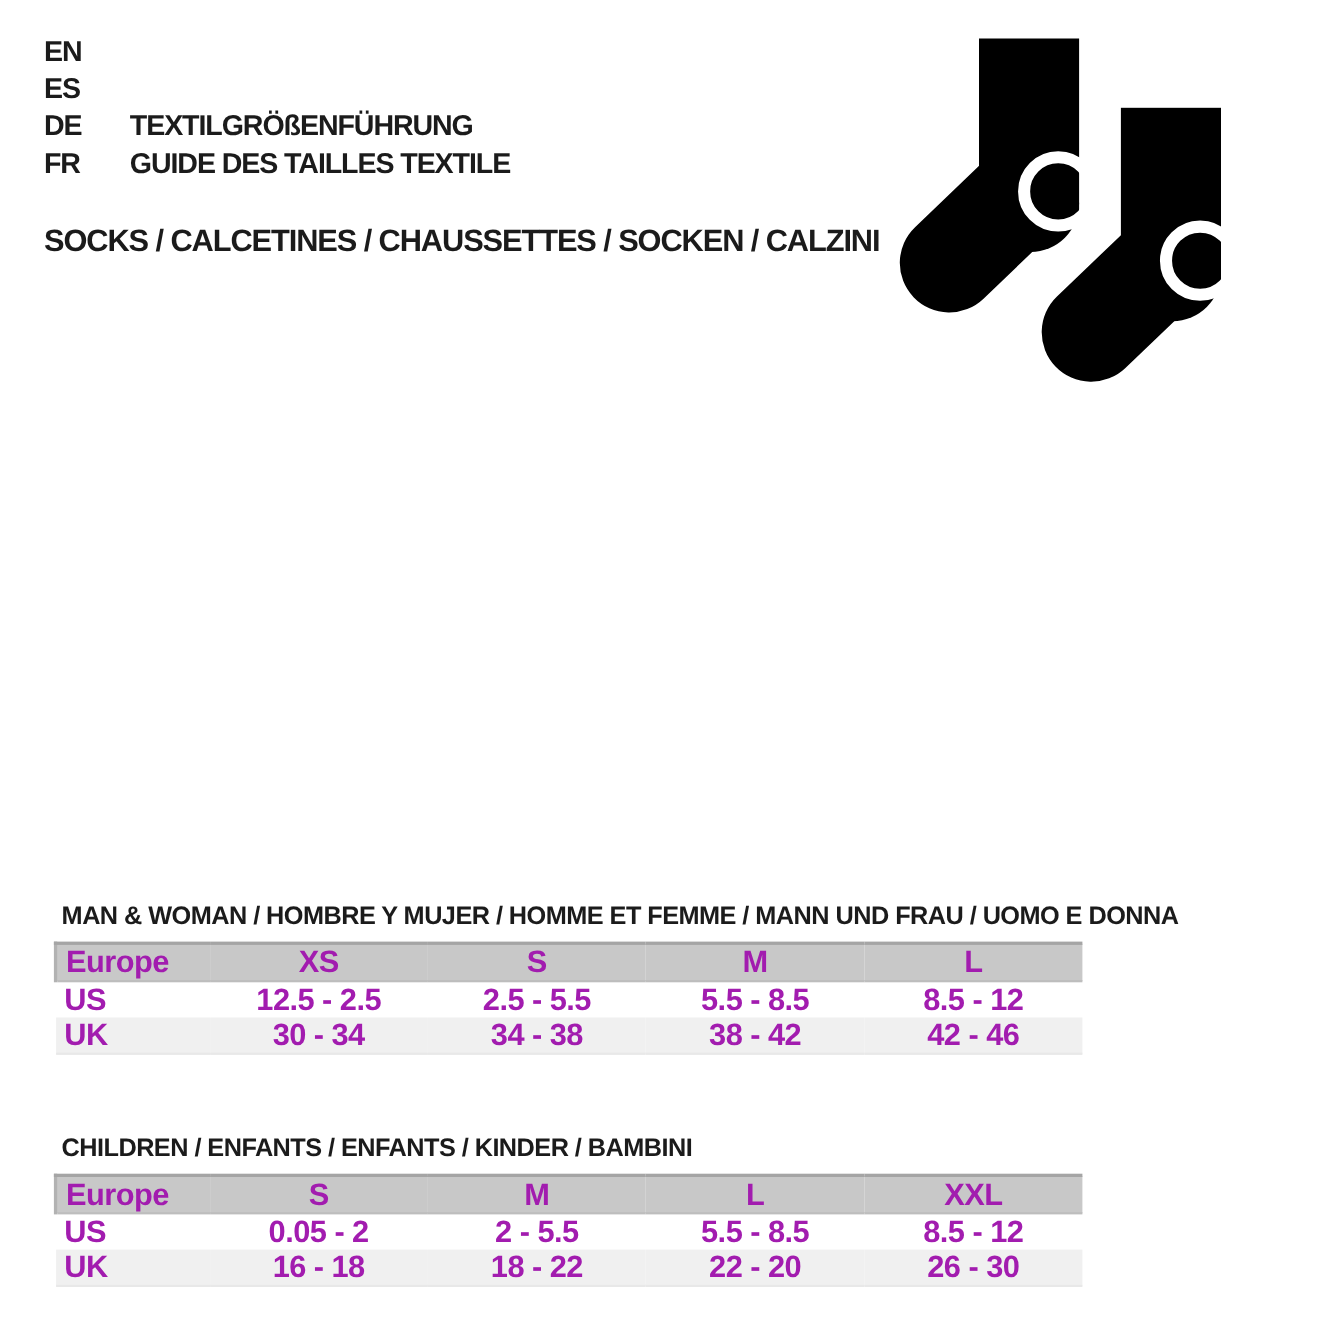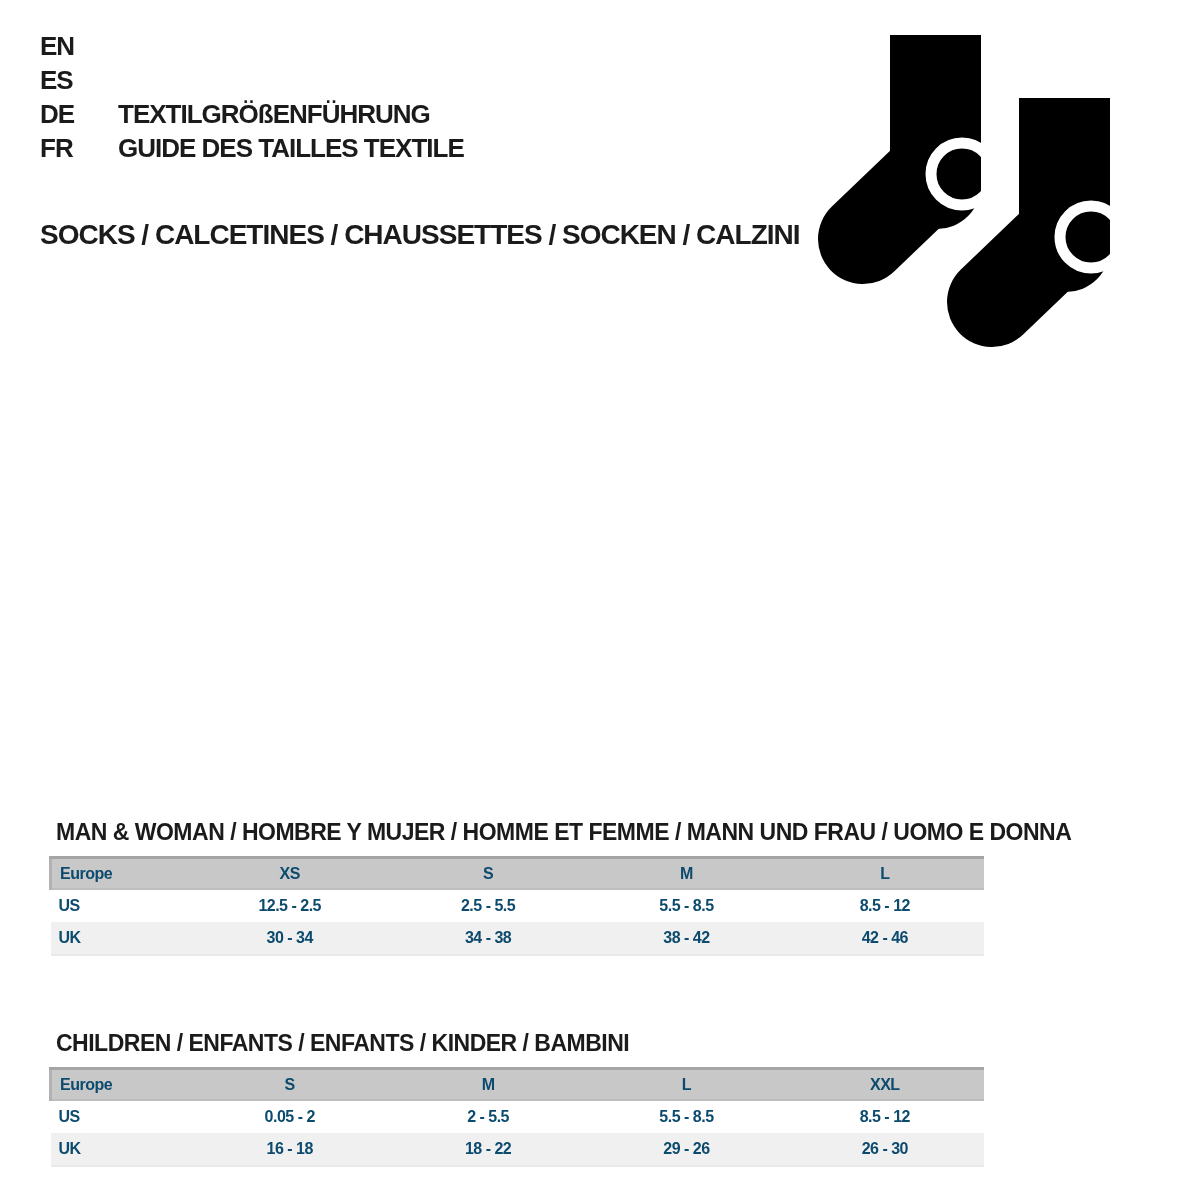--- a/index.html
+++ b/index.html
@@ -26,21 +26,21 @@
     line-height: 34px;
     font-size: 26px;
     letter-spacing: -1px;
     white-space: nowrap;
   }
 
   
   .category-heading {
     position: absolute;
     left: 40px;
-    top: 219px;
+    top: 203px;
     font-size: 28px;
     letter-spacing: -1px;
     white-space: nowrap;
   }
 
   
   .socks-icon {
     position: absolute;
     left: 813px;
     top: 33px;
@@ -67,28 +67,28 @@
 
   table.size-table {
     margin-top: 12px;
     width: 935px;
     border-collapse: collapse;
     table-layout: fixed;
   }
   .size-table col.c-region { width: 140px; }
 
   .size-table th, .size-table td {
-    font-size: 16px;
+    font-size: 28px;
     font-weight: bold;
     letter-spacing: -0.5px;
     height: 32px;
     padding: 0;
     text-align: center;
     vertical-align: middle;
-    color: #0c4a6e;
+    color: #a21caf;
   }
   .size-table th:first-child, .size-table td:first-child {
     text-align: left;
     padding-left: 8px;
   }
 
   .size-table thead th {
     background: #c8c8c8;
     border-top: 3px solid #a5a5a5;
     border-bottom: 2px solid #bdbdbd;
@@ -204,20 +204,20 @@
           <td>US</td>
           <td>0.05 - 2</td>
           <td>2 - 5.5</td>
           <td>5.5 - 8.5</td>
           <td>8.5 - 12</td>
         </tr>
         <tr class="row-uk">
           <td>UK</td>
           <td>16 - 18</td>
           <td>18 - 22</td>
-          <td>29 - 26</td>
+          <td>22 - 20</td>
           <td>26 - 30</td>
         </tr>
       </tbody>
     </table>
   </div>
 
 </div>
 
 </body></html>

